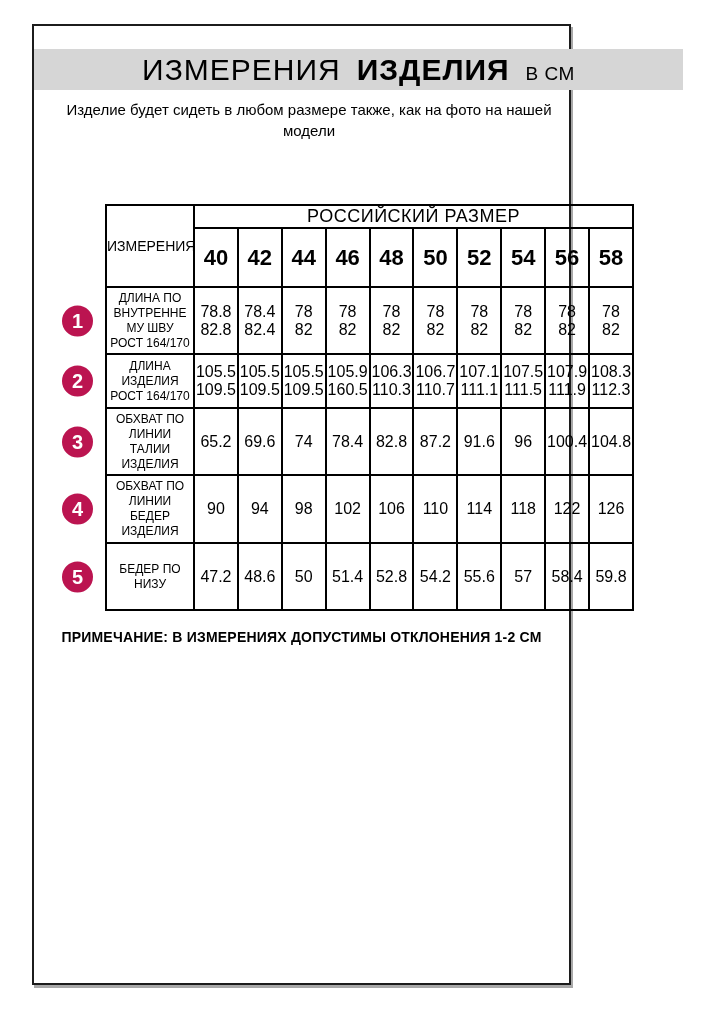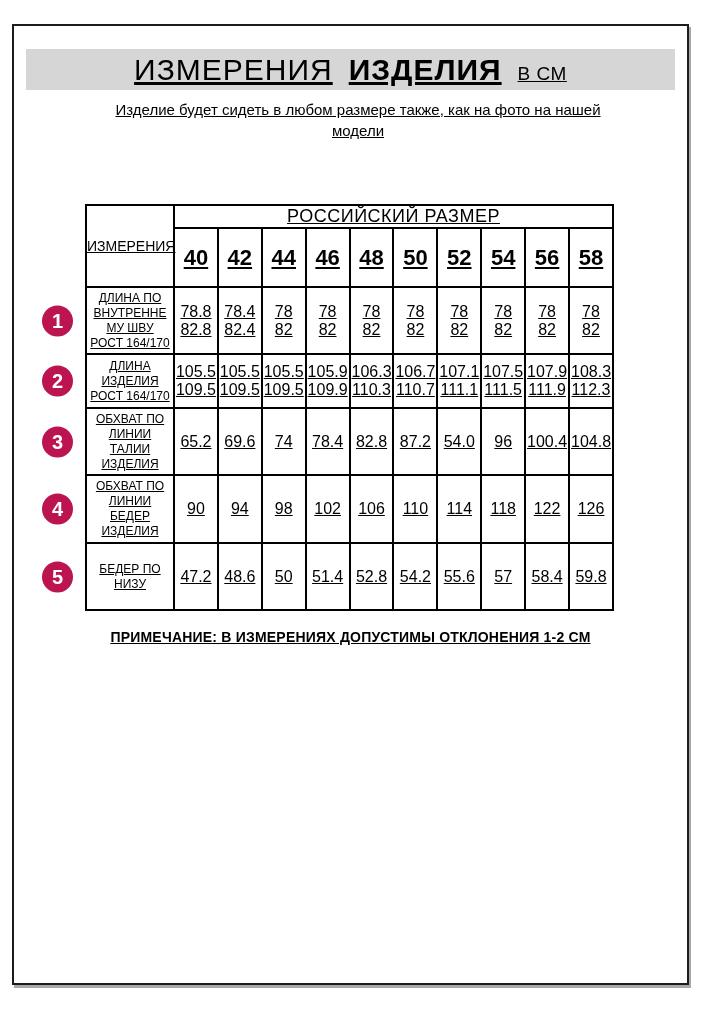--- a/index.html
+++ b/index.html
@@ -6,26 +6,25 @@
   html, body {
     width: 725px; height: 1024px;
     background: #ffffff;
     font-family: "Liberation Sans", sans-serif;
     color: #000;
     position: relative;
     overflow: hidden;
   }
   .frame {
     position: absolute;
-    top: 24px; left: 12px;
-    width: 677px; height: 961px;
+    top: 24px; left: 32px;
+    width: 539px; height: 961px;
     border: 2px solid var(--frame-border, #1c1c1c);
     background: #fff;
     box-shadow: 2px 3px 0 rgba(110,110,110,0.6);
-    text-decoration: underline;
   }
   .title-bar {
     height: 41px;
     width: 649px;
     margin: 23px auto 0 auto;
     background: var(--bar-bg, #d6d6d6);
     display: flex;
     justify-content: center;
     align-items: baseline;
     gap: 16px;
@@ -193,21 +192,21 @@
 ИЗДЕЛИЯ
 РОСТ 164/170</span>
             </th>
             <td class="val">105.5
 109.5</td>
             <td class="val">105.5
 109.5</td>
             <td class="val">105.5
 109.5</td>
             <td class="val">105.9
-109.9</td>
+160.5</td>
             <td class="val">106.3
 110.3</td>
             <td class="val">106.7
 110.7</td>
             <td class="val">107.1
 111.1</td>
             <td class="val">107.5
 111.5</td>
             <td class="val">107.9
 111.9</td>
@@ -221,21 +220,21 @@
 ЛИНИИ
 ТАЛИИ
 ИЗДЕЛИЯ</span>
             </th>
             <td class="val">65.2</td>
             <td class="val">69.6</td>
             <td class="val">74</td>
             <td class="val">78.4</td>
             <td class="val">82.8</td>
             <td class="val">87.2</td>
-            <td class="val">54.0</td>
+            <td class="val">91.6</td>
             <td class="val">96</td>
             <td class="val">100.4</td>
             <td class="val">104.8</td>
           </tr>
           <tr>
             <th class="label">
               <span class="badge">4</span>
               <span class="label-text">ОБХВАТ ПО
 ЛИНИИ
 БЕДЕР

